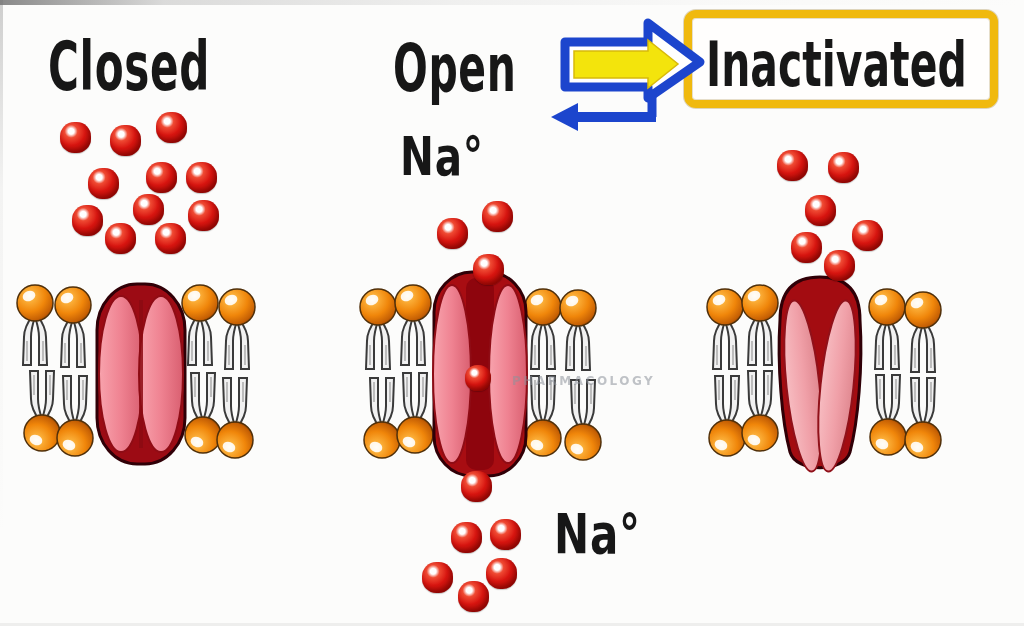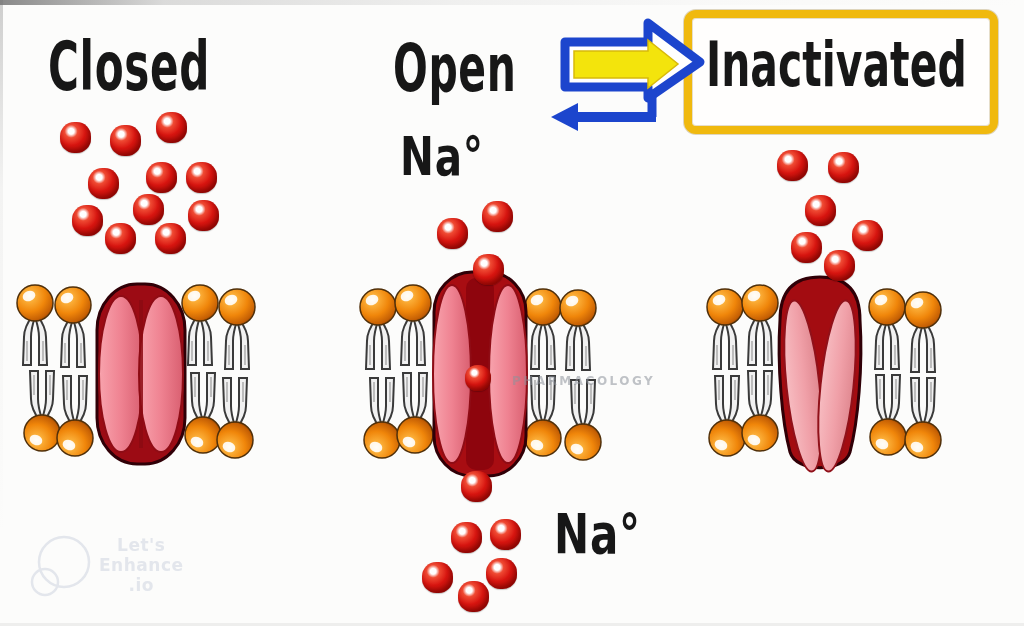--- a/index.html
+++ b/index.html
@@ -1,39 +1,38 @@
 <!DOCTYPE html>
 <html><head>
 <meta charset="utf-8">
 <style>
   html,body{margin:0;padding:0;background:#ffffff;}
   #stage{
     position:relative;width:1024px;height:626px;overflow:hidden;
     background:#fcfcfb;
     font-family:"DejaVu Sans", sans-serif;
-    text-align:center;
   }
   
   .edge-top{position:absolute;left:0;top:0;width:100%;height:5px;z-index:10;
     background:linear-gradient(to right, rgba(60,60,60,.6), rgba(140,140,140,.3) 16%, rgba(185,185,185,.18) 45%, rgba(215,215,215,.08) 70%, rgba(230,230,230,0) 100%);}
   .edge-left{position:absolute;left:0;top:0;width:3px;height:100%;z-index:10;
     background:linear-gradient(to bottom, rgba(120,120,120,.35), rgba(195,195,195,.16) 30%, rgba(220,220,220,0) 85%);}
   .edge-bottom{position:absolute;left:0;bottom:0;width:100%;height:3px;z-index:10;background:rgba(205,205,205,.3);}
 
   .marker{
     position:absolute;color:#171717;font-weight:700;line-height:1;
     transform-origin:left top;white-space:nowrap;z-index:5;letter-spacing:1px;
   }
   .t-closed{left:48px;top:33px;font-size:68px;transform:scale(.62,1);}
   .t-open{left:393px;top:36px;font-size:66px;transform:scale(.62,1);}
   .na-top{left:400px;top:130px;font-size:54px;transform:scale(.75,1);}
   .na-bottom{left:554px;top:506px;font-size:56px;transform:scale(.75,1);}
 
   .inact-box{
-    position:absolute;left:684px;top:10px;width:314px;height:124px;z-index:5;
+    position:absolute;left:684px;top:10px;width:314px;height:98px;z-index:5;
     box-sizing:border-box;border:8px solid #f0b90e;border-radius:12px;background:#fffefd;
     box-shadow:0 0 0 1px rgba(130,95,0,.25), inset 0 0 0 1px rgba(130,95,0,.2);
   }
   .inact-box .marker{left:14px;top:16px;font-size:62px;transform:scale(.66,1);letter-spacing:0;}
 
   .arrows{position:absolute;left:544px;top:16px;z-index:5;}
 
   .membrane{position:absolute;z-index:3;overflow:visible;}
 
   .ion{
@@ -163,31 +162,20 @@
         <ellipse cx="103" cy="116" rx="16.5" ry="86" fill="url(#gLobeLight)" stroke="#90111a" stroke-width="2"></ellipse>
       </g>
       <g transform="rotate(6 137 116)">
         <ellipse cx="137" cy="116" rx="16.5" ry="86" fill="url(#gLobeLight)" stroke="#90111a" stroke-width="2"></ellipse>
       </g>
     </g>
   </svg>
 
   <div class="wm-pharm">PHARMACOLOGY</div>
 
-  <div class="wm-enhance">
-    <svg width="72" height="72">
-      <circle cx="36" cy="34" r="25" fill="none" stroke="#e3e6ec" stroke-width="2.5"></circle>
-      <circle cx="17" cy="54" r="13" fill="none" stroke="#e3e6ec" stroke-width="2.5"></circle>
-    </svg>
-    <div class="wm-text">
-      <div>Let's</div>
-      <div>Enhance</div>
-      <div>.io</div>
-    </div>
-  </div>
 
 <div class="ion" style="width: 31px; height: 31px; left: 59.5px; top: 121.5px;"></div>
     <div class="ion" style="width: 31px; height: 31px; left: 109.5px; top: 124.5px;"></div>
     <div class="ion" style="width: 31px; height: 31px; left: 155.5px; top: 111.5px;"></div>
     <div class="ion" style="width: 31px; height: 31px; left: 87.5px; top: 167.5px;"></div>
     <div class="ion" style="width: 31px; height: 31px; left: 145.5px; top: 161.5px;"></div>
     <div class="ion" style="width: 31px; height: 31px; left: 185.5px; top: 161.5px;"></div>
     <div class="ion" style="width: 31px; height: 31px; left: 71.5px; top: 204.5px;"></div>
     <div class="ion" style="width: 31px; height: 31px; left: 132.5px; top: 193.5px;"></div>
     <div class="ion" style="width: 31px; height: 31px; left: 187.5px; top: 199.5px;"></div>

